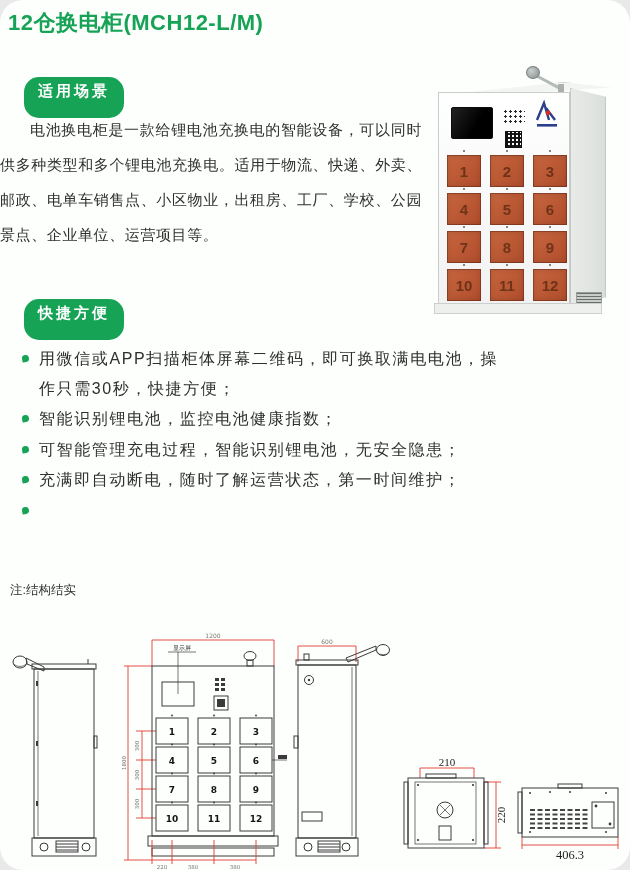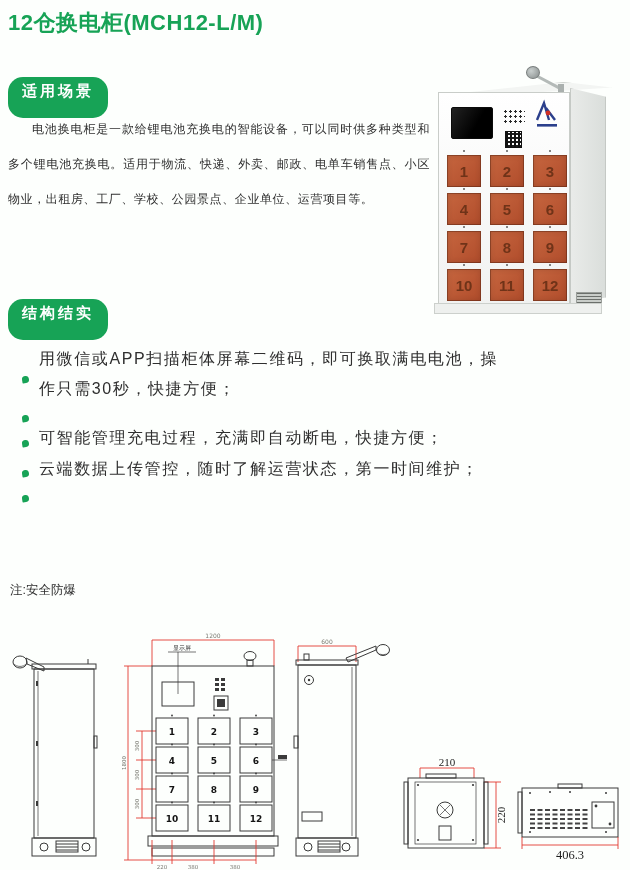--- a/index.html
+++ b/index.html
@@ -1,41 +1,42 @@
 <!DOCTYPE html>
 <html><head>
 <meta charset="utf-8">
 <style>
   html,body{margin:0;padding:0;background:#e9e9e9;}
   .page{
     position:relative;width:630px;height:870px;margin:0 auto;
     background:#fdfffd;overflow:hidden;
     font-family:"Liberation Sans","DejaVu Sans",sans-serif;
     color:#2e2e2e;
+    border-radius:23px;
   }
   
   .page-title{
     position:absolute;left:8px;top:8px;
     font-size:22px;font-weight:bold;color:#17a356;letter-spacing:.5px;
   }
   .badge{
-    position:absolute;left:8px;height:41px;line-height:27px;
+    position:absolute;left:24px;height:41px;line-height:27px;
     background:#17a356;color:#fff;font-size:15px;font-weight:bold;
     letter-spacing:3px;padding:0 14px;border-radius:15px;
   }
   .badge-1{top:77px}.badge-2{top:299px}.badge-3{top:538px}
   
   .intro{
-    position:absolute;left:8px;top:112px;width:422px;
-    font-size:12px;line-height:35px;letter-spacing:.6px;
+    position:absolute;left:0;top:112px;width:422px;
+    font-size:15px;line-height:35px;letter-spacing:.6px;
     text-align:justify;text-indent:2em;color:#2f2f2f;
   }
   
   .features{position:absolute;left:22px;top:344px;width:480px;}
-  .feat{display:flex;align-items:center;margin-bottom:1px;}
+  .feat{display:flex;align-items:flex-start;margin-bottom:1px;}
   .bullet{
     flex:0 0 auto;width:7px;height:7px;margin:11px 10px 0 0;
     background:#17a356;border-radius:60% 60% 60% 10%;
     transform:rotate(-10deg);
   }
   .feat-text{font-size:16px;line-height:29.5px;letter-spacing:1.6px;color:#2f2f2f;}
   
   .unit-note{position:absolute;left:10px;top:582px;font-size:12.5px;color:#2f2f2f;}
   
   .photo{position:absolute;left:430px;top:64px;width:195px;height:254px;}
@@ -117,46 +118,47 @@
   svg .lbl{font-family:"DejaVu Sans",sans-serif;font-size:6px;fill:#333;}
 </style>
 </head>
 <body>
 
 <div class="page">
 
   <div class="page-title">12仓换电柜(MCH12-L/M)</div>
 
   <div class="badge badge-1">适用场景</div>
-  <div class="badge badge-2">结构结实</div>
+  <div class="badge badge-2">快捷方便</div>
 
   <div class="intro">电池换电柜是一款给锂电池充换电的智能设备，可以同时供多种类型和多个锂电池充换电。适用于物流、快递、外卖、邮政、电单车销售点、小区物业，出租房、工厂、学校、公园景点、企业单位、运营项目等。</div>
 
   <div class="features">
     <div class="feat">
       <span class="bullet"></span>
       <span class="feat-text">用微信或APP扫描柜体屏幕二维码，即可换取满电电池，操作只需30秒，快捷方便；</span>
     </div>
     <div class="feat">
       <span class="bullet"></span>
-    </div>
-    <div class="feat">
-      <span class="bullet"></span>
-      <span class="feat-text">可智能管理充电过程，充满即自动断电，快捷方便；</span>
-    </div>
-    <div class="feat">
-      <span class="bullet"></span>
-      <span class="feat-text">云端数据上传管控，随时了解运营状态，第一时间维护；</span>
+      <span class="feat-text">智能识别锂电池，监控电池健康指数；</span>
+    </div>
+    <div class="feat">
+      <span class="bullet"></span>
+      <span class="feat-text">可智能管理充电过程，智能识别锂电池，无安全隐患；</span>
+    </div>
+    <div class="feat">
+      <span class="bullet"></span>
+      <span class="feat-text">充满即自动断电，随时了解运营状态，第一时间维护；</span>
     </div>
     <div class="feat">
       <span class="bullet"></span>
     </div>
   </div>
 
-  <div class="unit-note">注:安全防爆</div>
+  <div class="unit-note">注:结构结实</div>
 
   <div class="photo">
     <div class="cab-top"></div>
     <div class="cab-side"></div>
     <div class="cam-arm"></div>
     <div class="cam-mount"></div>
     <div class="cam-dome"></div>
     <div class="cab-front">
       <div class="scr"></div>
       <div class="spk"></div>

